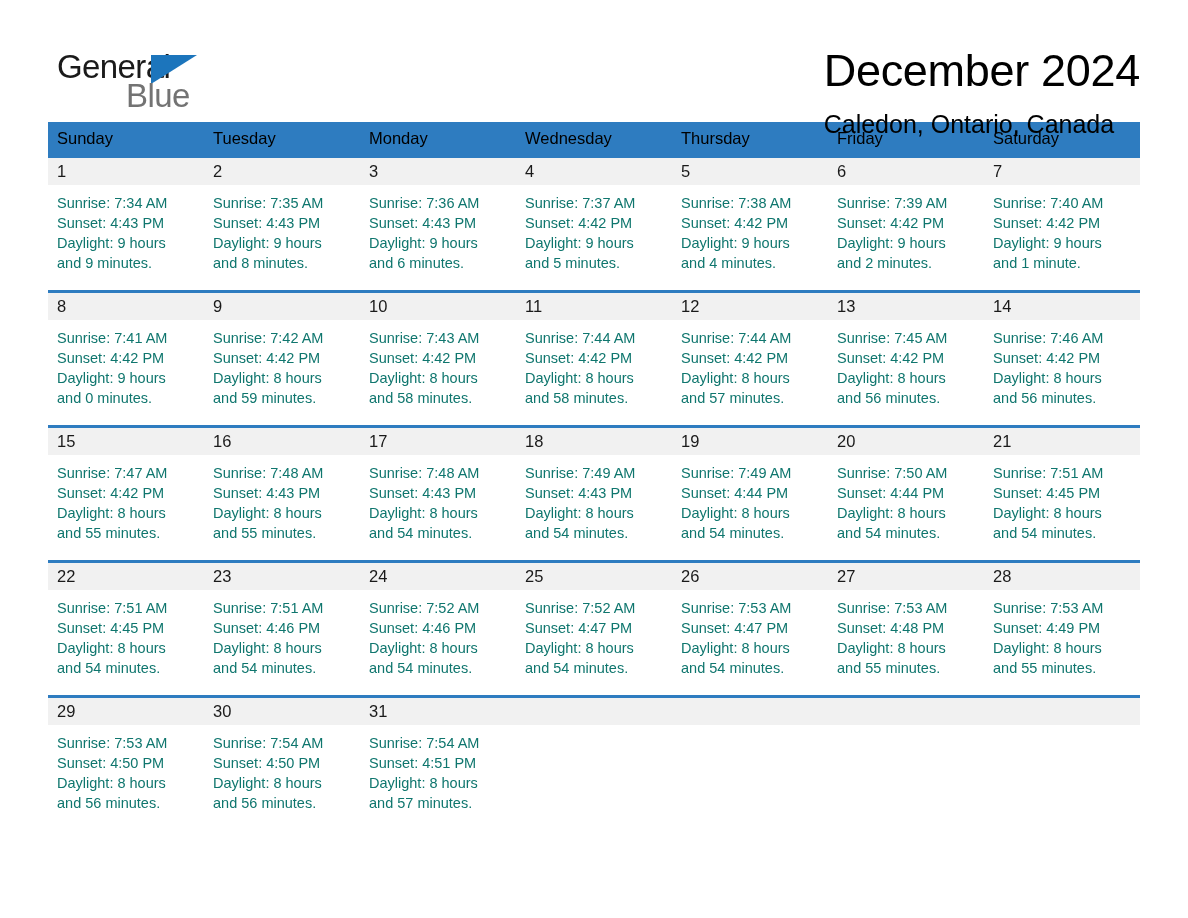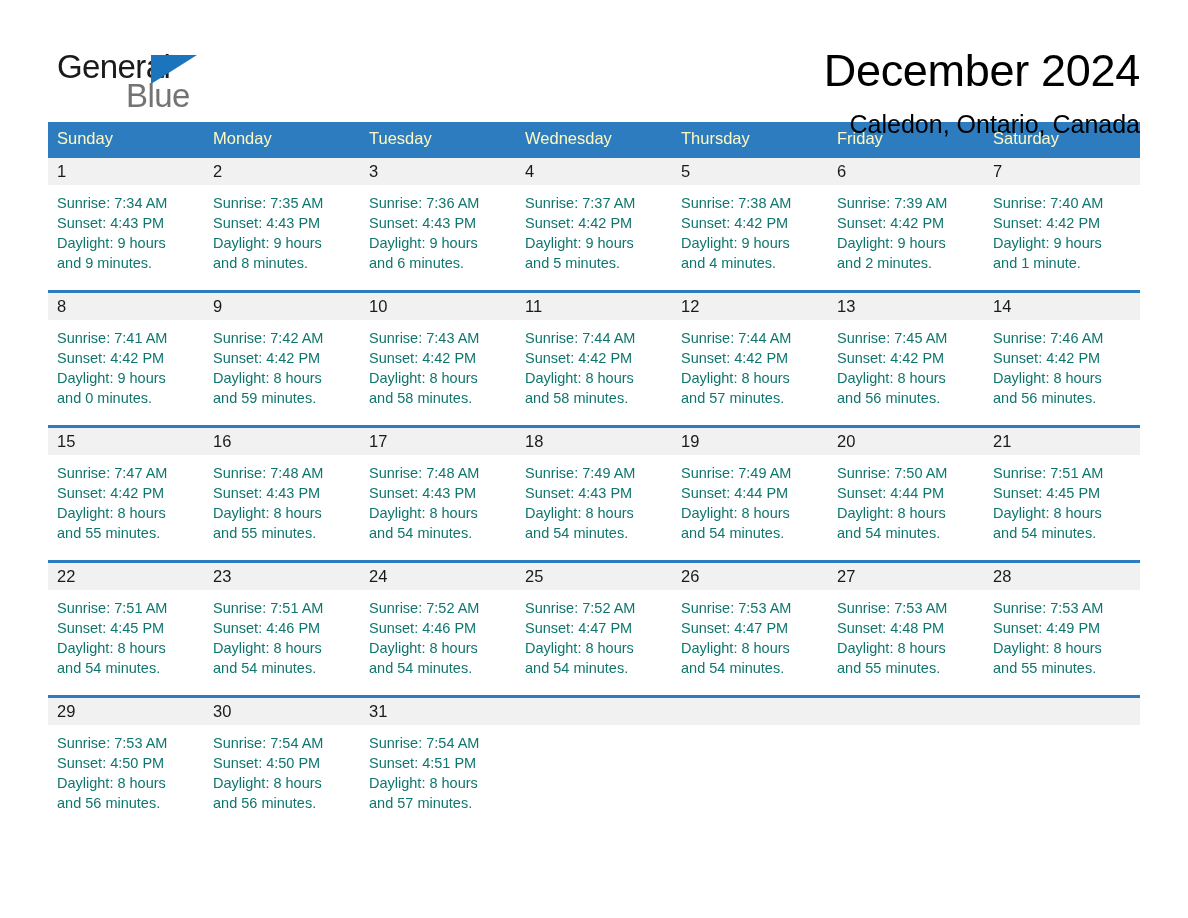--- a/index.html
+++ b/index.html
@@ -64,21 +64,21 @@
     position: absolute;
     left: 103px;
     top: 11px;
     width: 0;
     height: 0;
     border-left: 46px solid #1c75bc;
     border-bottom: 29px solid transparent;
   }
 
   .title-block {
-    text-align: right;
+    text-align: left;
     flex: 0 0 auto;
     padding-top: 0px;
   }
   .month-title {
     font-size: 45px;
     line-height: 54px;
     font-weight: 400;
     color: #000000;
     letter-spacing: -0.3px;
     white-space: nowrap;
@@ -99,21 +99,21 @@
   }
 
   .weekday-row {
     display: flex;
     background: #2e7cc0;
     height: 33px;
   }
   .weekday-cell {
     flex: 1 1 0;
     min-width: 0;
-    color: #fef9c3;
+    color: #000000;
     font-size: 16.5px;
     line-height: 33px;
     padding-left: 9px;
     white-space: nowrap;
     overflow: hidden;
   }
 
   .week-row {
     display: flex;
     border-top: 3px solid #2e7cc0;
@@ -167,22 +167,22 @@
       <div class="month-title">December 2024</div>
       <div class="location">Caledon, Ontario, Canada</div>
     </div>
 
   </div>
 
   <div class="calendar">
 
     <div class="weekday-row">
       <div class="weekday-cell">Sunday</div>
+      <div class="weekday-cell">Tuesday</div>
       <div class="weekday-cell">Monday</div>
-      <div class="weekday-cell">Tuesday</div>
       <div class="weekday-cell">Wednesday</div>
       <div class="weekday-cell">Thursday</div>
       <div class="weekday-cell">Friday</div>
       <div class="weekday-cell">Saturday</div>
     </div>
 
     <div class="week-row">
       <div class="day-cell">
           <div class="day-number-band">1</div>
           <div class="day-body">

